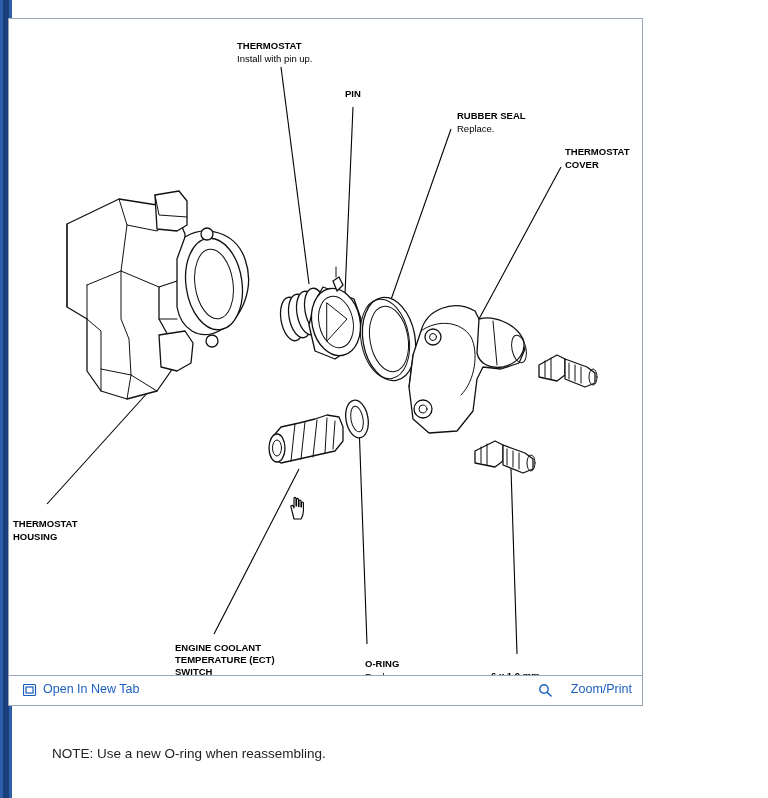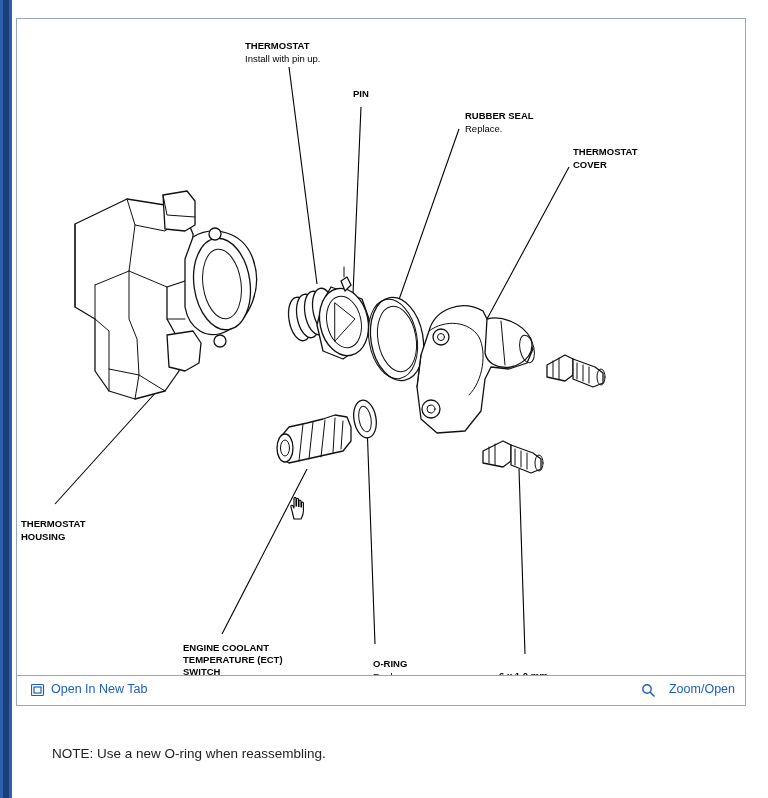--- a/index.html
+++ b/index.html
@@ -28,23 +28,23 @@
     position: absolute;
     left: 3px;
     top: 0;
     width: 6px;
     height: 798px;
     background: #1b3f7a;
   }
   
   .figure-panel {
     position: absolute;
-    left: 16px;
+    left: 8px;
     top: 18px;
-    width: 730px;
+    width: 635px;
     height: 688px;
     border: 1px solid #9aa7bb;
     background: #ffffff;
     box-sizing: border-box;
   }
   .figure-svg {
     position: absolute;
     left: 0;
     top: 0;
   }
@@ -302,21 +302,21 @@
         </svg>
       </span>
       <a class="footer-link footer-left" href="#">Open In New Tab</a>
 
       <span class="footer-icon footer-icon-right">
         <svg width="14" height="14" viewBox="0 0 14 14">
           <circle cx="6" cy="6" r="4.2" fill="none" stroke="#1b5fbe" stroke-width="1.4"></circle>
           <line x1="9.2" y1="9.2" x2="13" y2="13" stroke="#1b5fbe" stroke-width="1.6" stroke-linecap="round"></line>
         </svg>
       </span>
-      <a class="footer-link footer-right" href="#">Zoom/Open</a>
+      <a class="footer-link footer-right" href="#">Zoom/Print</a>
     </div>
   </div>
 
   <div class="cursor">
     <svg width="20" height="26" viewBox="0 0 20 26">
       <path d="M6 24 L4 16 L3 12 C2.5 10.5 4 9.5 5 11 L6 13 L6 3.5
                C6 2 8 2 8 3.5 L8 11 L8.5 11 L8.5 4.5 C8.5 3 10.5 3 10.5 4.5
                L10.5 11.5 L11 11.5 L11 6 C11 4.6 13 4.6 13 6 L13 12
                L13.5 12 L13.5 8 C13.5 6.7 15.4 6.7 15.4 8 L15.4 16
                C15.4 20 14 22 13 24 Z" fill="#ffffff" stroke="#000000" stroke-width="1.1" stroke-linejoin="round"></path>

